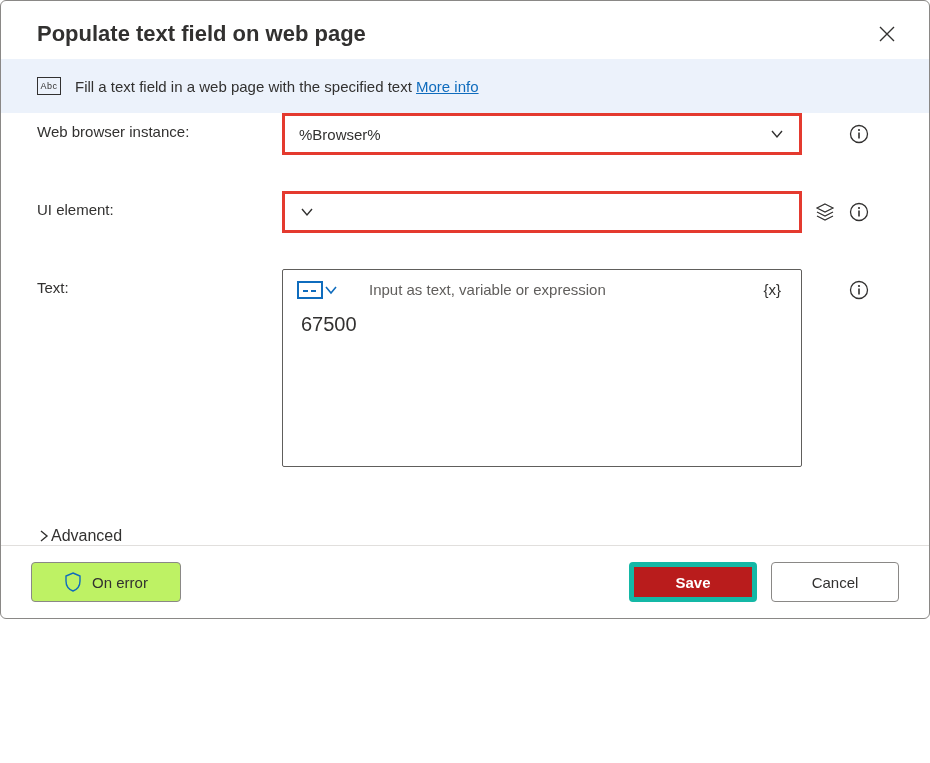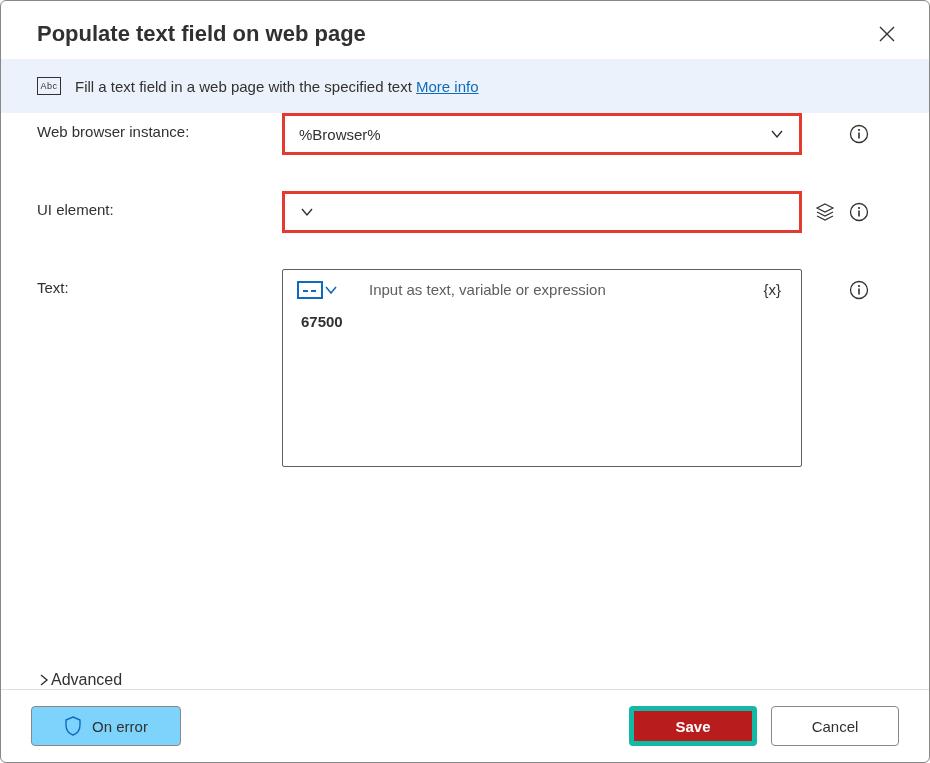--- a/index.html
+++ b/index.html
@@ -7,21 +7,21 @@
   body {
     font-family: "Segoe UI", Arial, sans-serif;
     font-size: 14px;
     color: #323130;
     background: #fff;
     width: 930px;
     height: 763px;
   }
   .dialog {
     width: 930px;
-    height: 763px;
+    height: 619px;
     border: 1px solid #8a8886;
     border-radius: 6px;
     display: flex;
     flex-direction: column;
     overflow: hidden;
     background: #fff;
   }
   .header {
     display: flex;
     align-items: center;
@@ -137,23 +137,22 @@
   .fx-btn {
     border: none;
     background: none;
     font-size: 15px;
     color: #323130;
     cursor: pointer;
   }
   .text-body {
     flex: 1;
     padding: 10px 18px;
-    font-size: 15px;
-    color: #323130;
-    font-weight: bold;
+    font-size: 20px;
+    color: #323130;
   }
   .advanced-row {
     display: flex;
     align-items: center;
     gap: 0;
     margin: 12px 0 0 36px;
     font-size: 16px;
     cursor: pointer;
     color: #323130;
   }
@@ -171,21 +170,21 @@
     font-size: 15px;
     display: inline-flex;
     align-items: center;
     justify-content: center;
     gap: 10px;
     cursor: pointer;
     padding: 0 18px;
   }
   .btn-onerror {
     border: 1px solid #8a8886;
-    background: #7dd3fc;
+    background: #bef264;
     color: #323130;
     min-width: 150px;
   }
   .btn-save {
     background: #b91c1c;
     border: 5px solid #14b8a6;
     color: #fff;
     font-weight: 600;
     text-align: center;
   }

